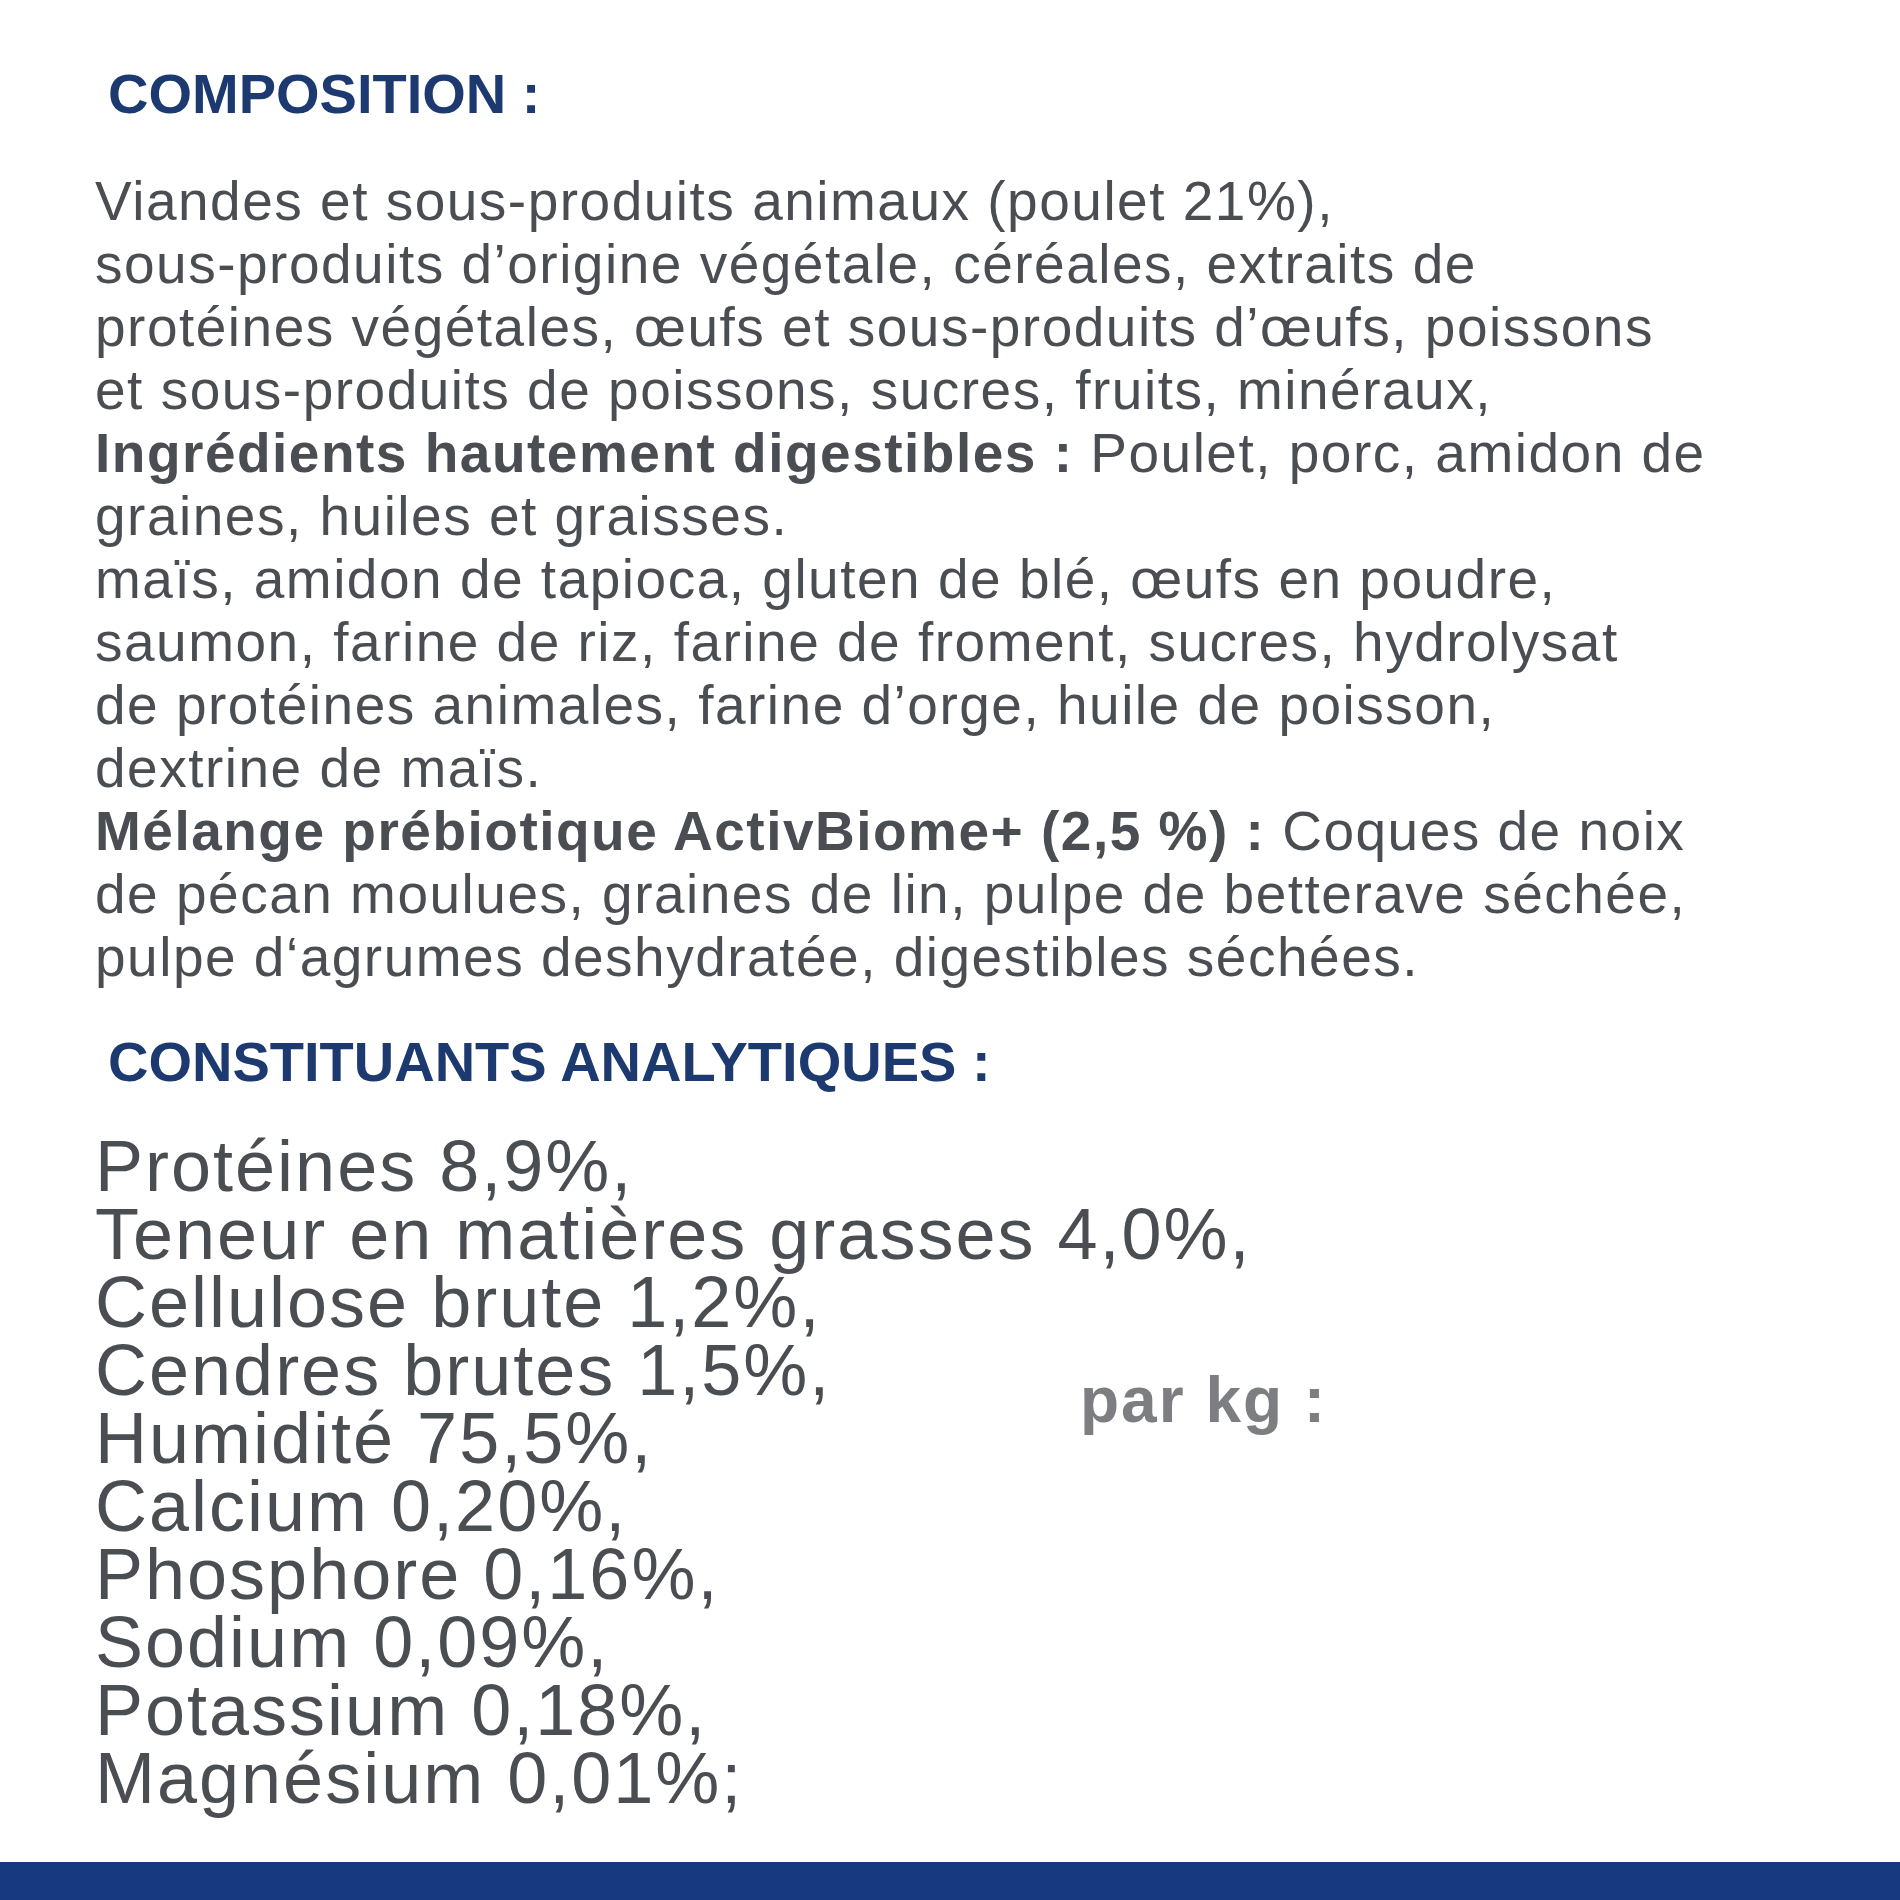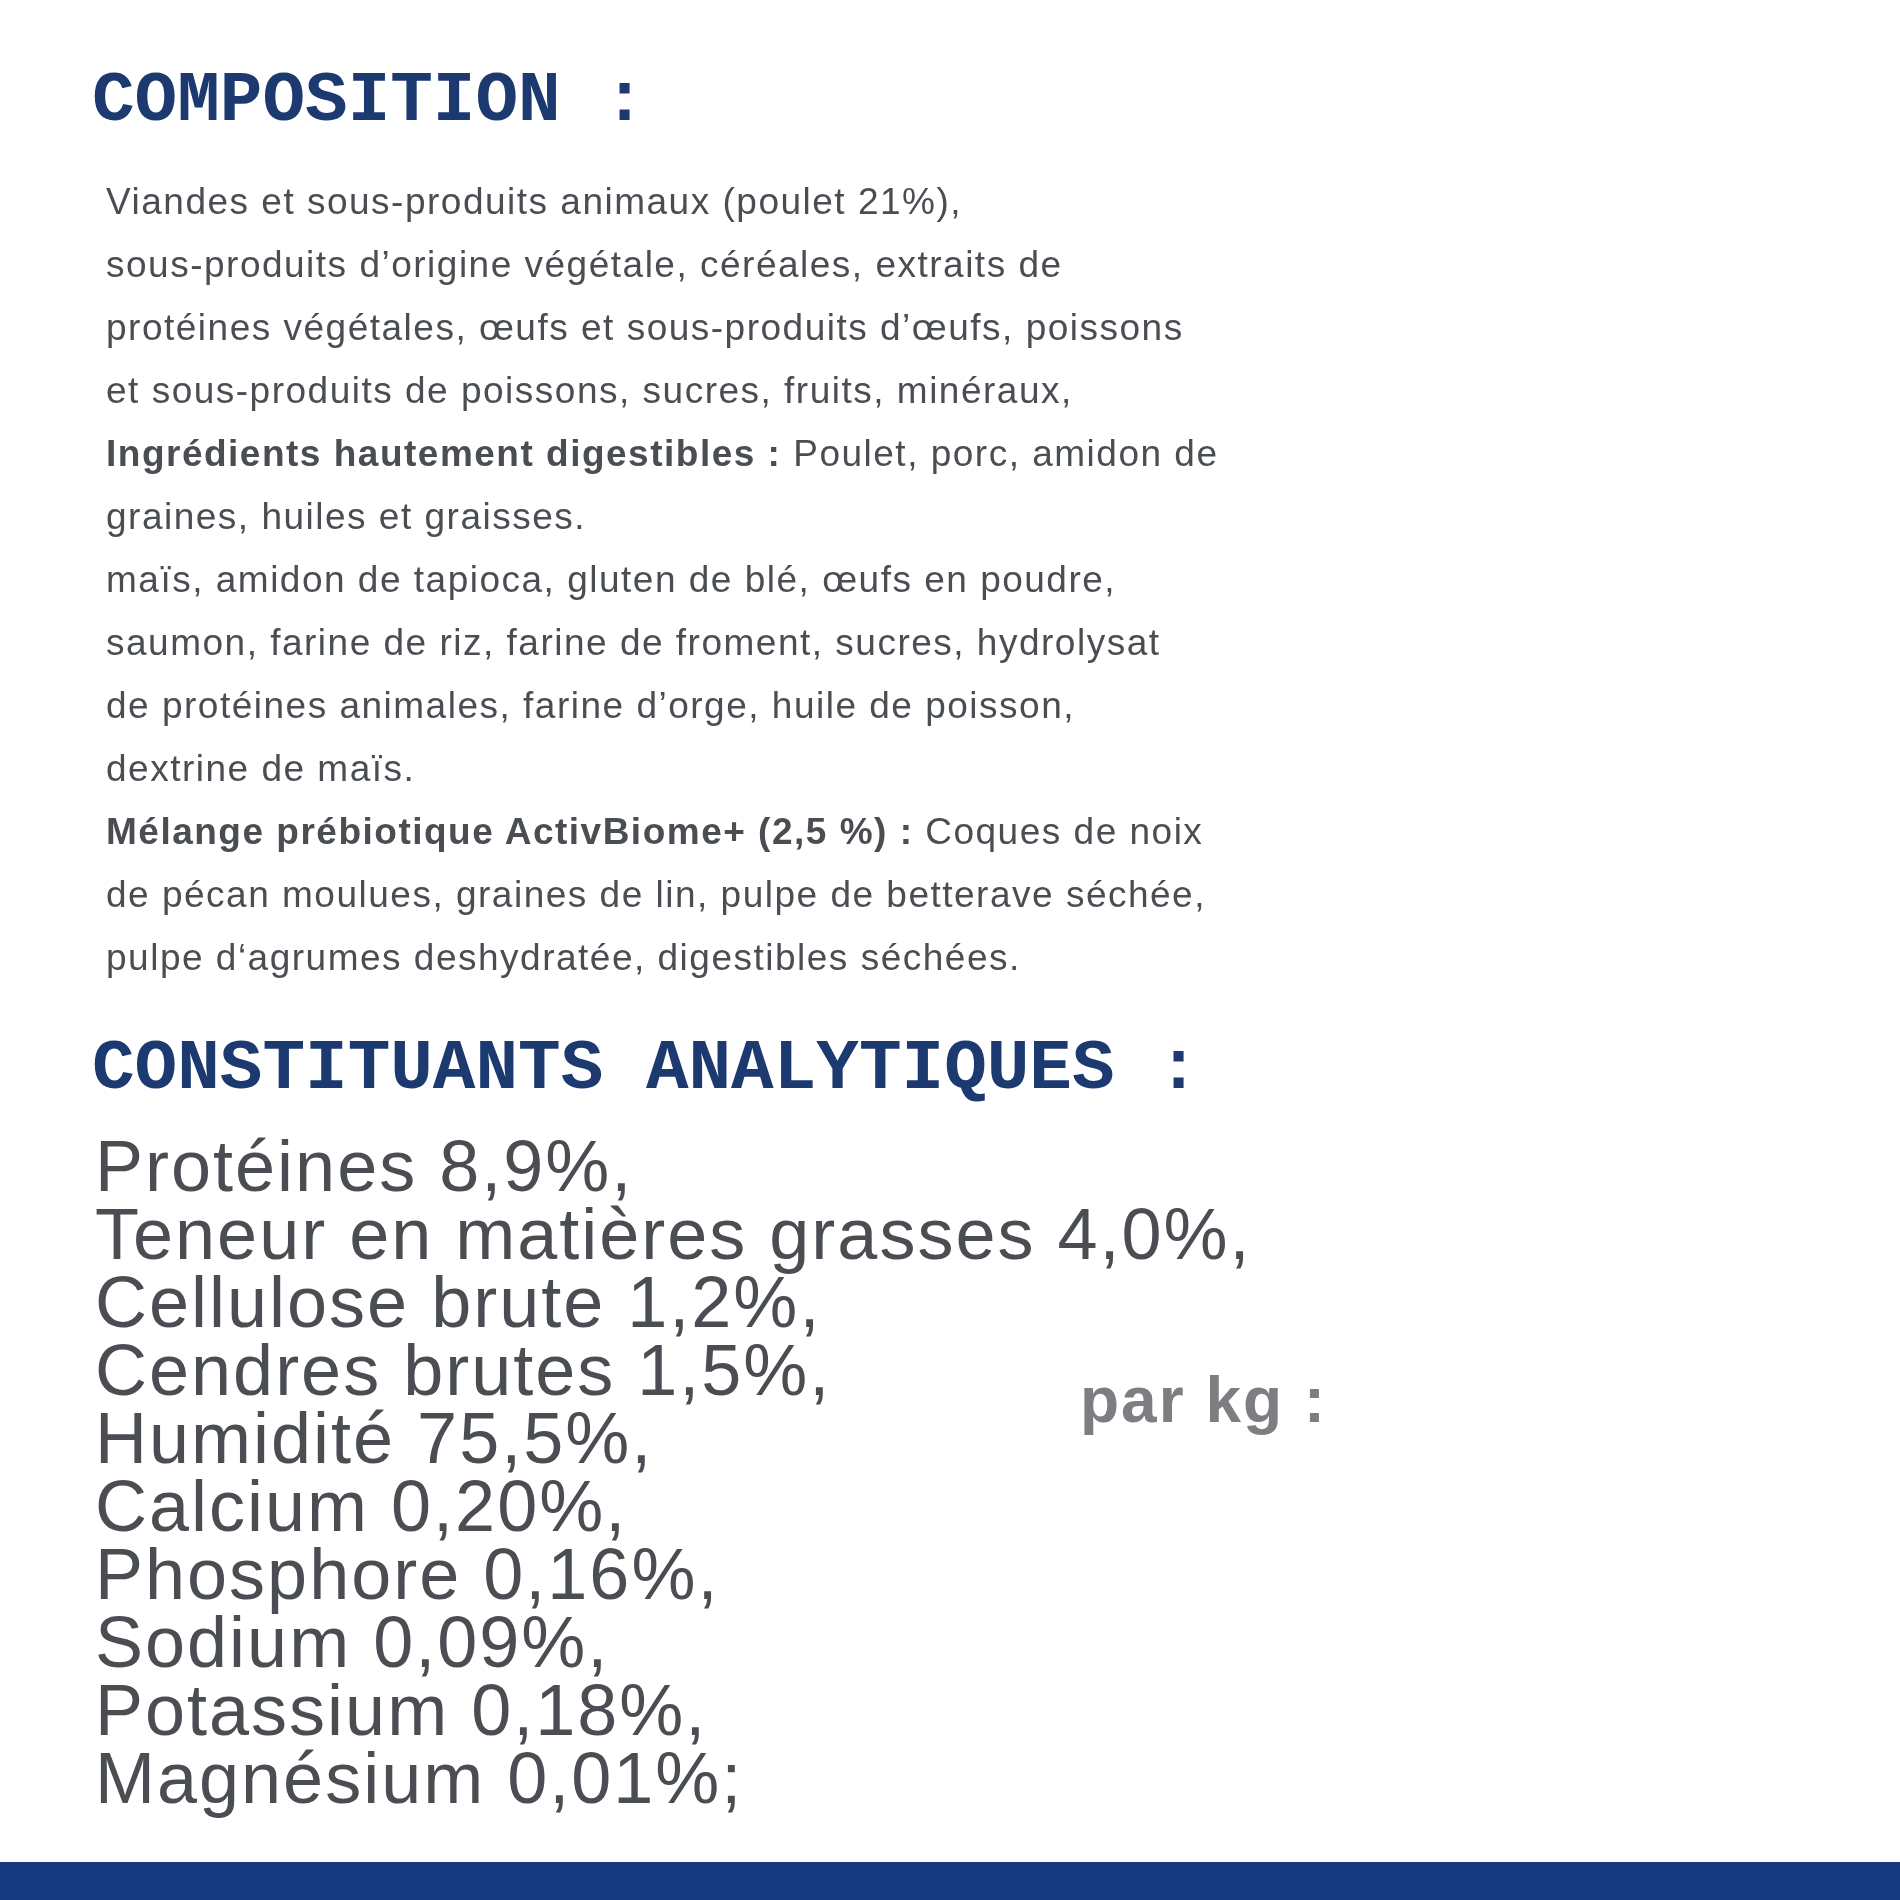--- a/index.html
+++ b/index.html
@@ -12,38 +12,37 @@
   }
   .page {
     position: relative;
     width: 1900px;
     height: 1900px;
     background: var(--bg, #ffffff);
     font-family: "Liberation Sans", sans-serif;
   }
   .heading {
     position: absolute;
-    left: 92px;
-    font-size: 71px;
+    left: 108px;
+    font-size: 56px;
     font-weight: bold;
     line-height: 1;
     letter-spacing: 0px;
     color: var(--navy, #1D3A70);
     white-space: nowrap;
-    font-family: Liberation Mono, monospace;
   }
   #comp-heading { top: 66px; }
   #analytic-heading { top: 1034px; }
 
   .comp-body {
     position: absolute;
-    left: 106px;
+    left: 95px;
     top: 170px;
     color: var(--body-gray, #4A4E53);
-    font-size: 37px;
+    font-size: 55px;
     line-height: 63px;
     letter-spacing: 1.5px;
   }
   .comp-body .line { white-space: nowrap; height: 63px; }
   .comp-body b { font-weight: bold; }
 
   .analytic-left {
     position: absolute;
     left: 95px;
     top: 1132px;

